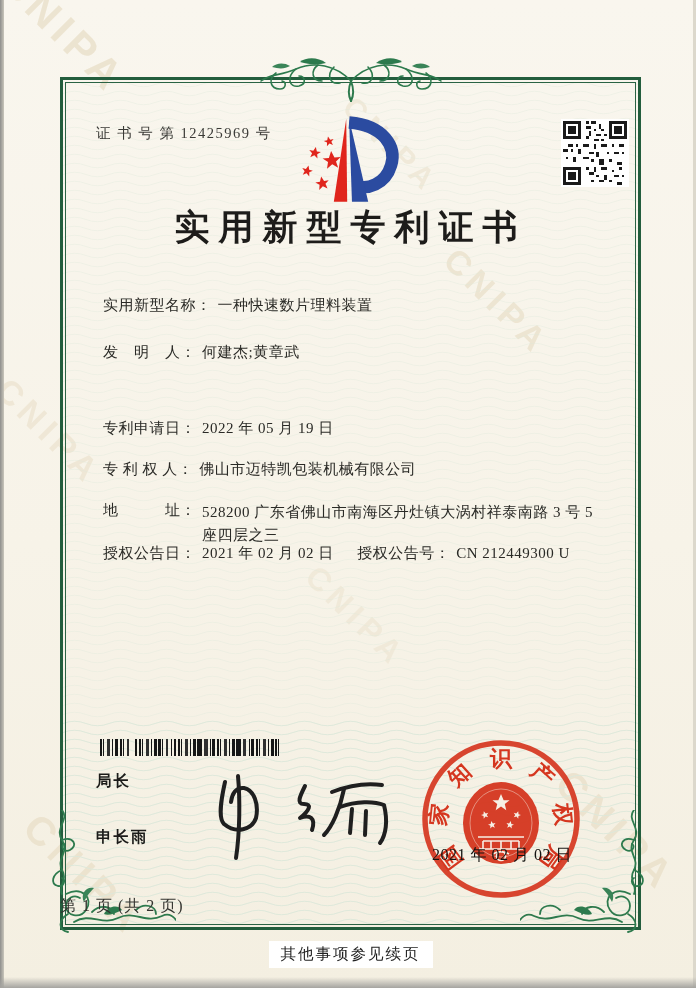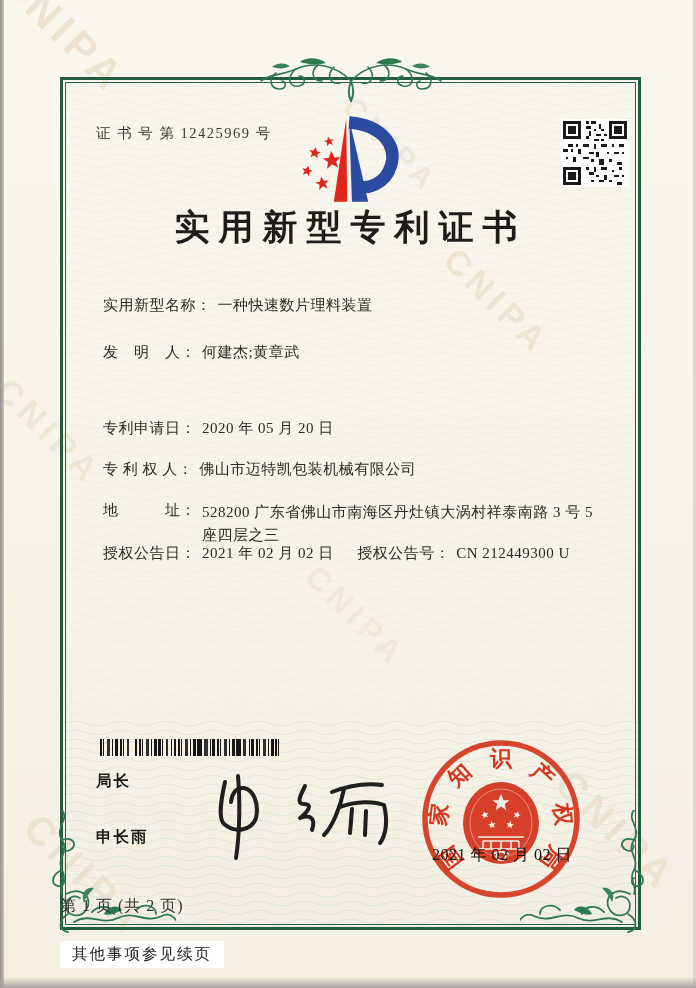--- a/index.html
+++ b/index.html
@@ -56,21 +56,21 @@
   .signature{position:absolute;left:185px;top:760px;z-index:4;}
   
   .seal{position:absolute;left:419px;top:737px;z-index:5;}
   .seal-char{font-size:22px;fill:#d5361f;font-weight:700;text-anchor:middle;
              dominant-baseline:middle;font-family:"Liberation Serif",serif;}
   .seal-date{position:absolute;left:416px;top:845px;width:172px;z-index:6;text-align:center;
              font-size:16px;color:#151513;letter-spacing:.5px;white-space:nowrap;}
   
   .page-info{position:absolute;left:60px;top:896px;width:581px;z-index:4;text-align:left;
              font-size:16px;letter-spacing:1px;color:#33332f;}
-  .note{position:absolute;left:60px;top:941px;width:581px;z-index:4;text-align:left;}
+  .note{position:absolute;left:60px;top:941px;width:581px;z-index:4;text-align:center;}
   .note span{display:inline-block;background:#ffffff;padding:3px 12px;font-size:15.5px;
              letter-spacing:2px;color:#222;}
 </style>
 </head>
 <body>
 
 <div class="sheet">
 
   <div class="wm" style="left:-16px;top:6px;font-size:42px;opacity:.8">CNIPA</div>
   <div class="wm" style="left:330px;top:128px;font-size:30px;opacity:.55">CNIPA</div>
@@ -219,21 +219,21 @@
 
   <div class="title">实用新型专利证书</div>
 
   <div class="field" style="top:296px">
     <span class="lab">实用新型名称：</span><span class="val">一种快速数片理料装置</span>
   </div>
   <div class="field" style="top:343px">
     <span class="lab">发　明　人：</span><span class="val">何建杰;黄章武</span>
   </div>
   <div class="field" style="top:419px">
-    <span class="lab">专利申请日：</span><span class="val">2020 年 05 月 20 日</span>
+    <span class="lab">专利申请日：</span><span class="val">2022 年 05 月 19 日</span>
   </div>
   <div class="field" style="top:460px">
     <span class="lab">专 利 权 人：</span><span class="val">佛山市迈特凯包装机械有限公司</span>
   </div>
   <div class="field field-address" style="top:501px">
     <span class="lab">地　　　址：</span><span class="val">528200 广东省佛山市南海区丹灶镇大涡村祥泰南路 3 号 5 座四层之三</span>
   </div>
   <div class="field" style="top:544px">
     <span class="pair-one">
       <span class="lab">授权公告日：</span><span class="val">2021 年 02 月 02 日</span>

